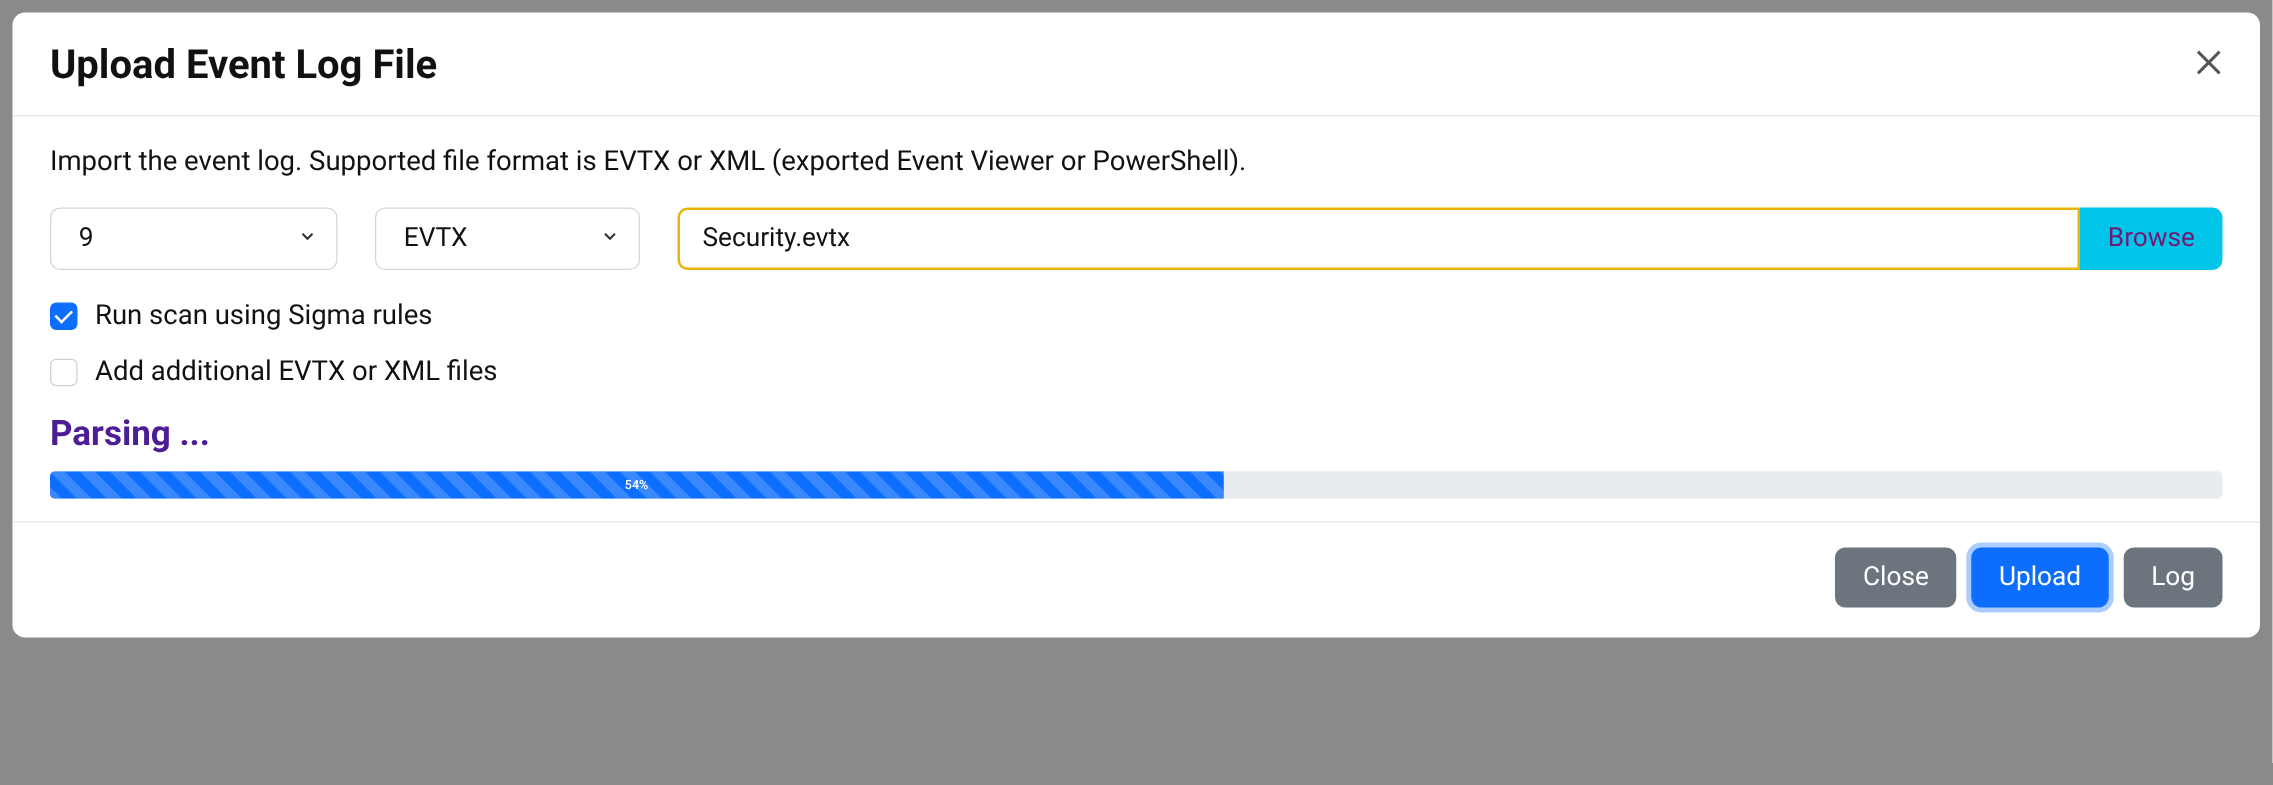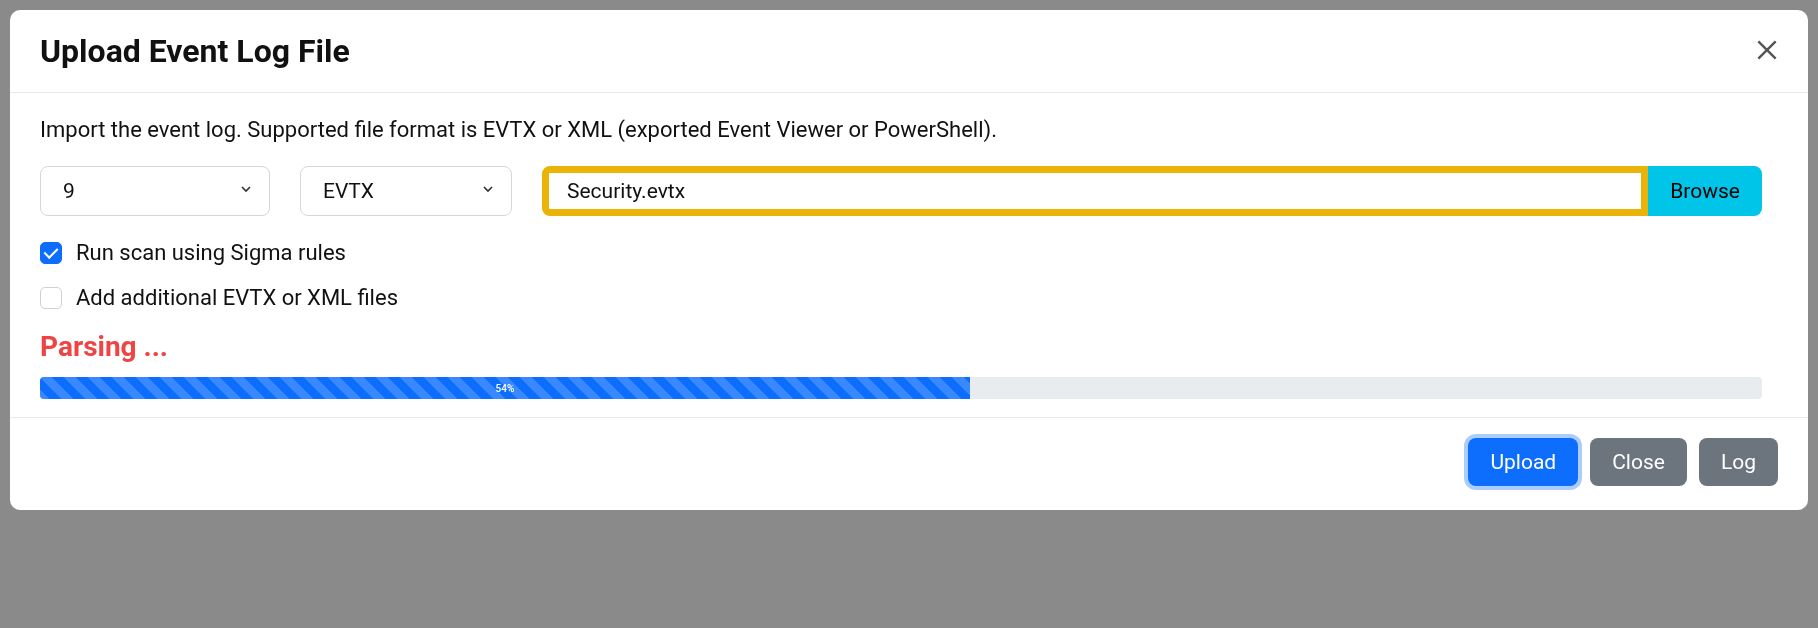--- a/index.html
+++ b/index.html
@@ -46,21 +46,21 @@
       align-items: center;
       justify-content: center;
     }
     .close-btn svg {
       width: 26px;
       height: 26px;
       stroke: #555;
       stroke-width: 2.2;
     }
     .modal-body {
-      padding: 24px 46px 18px 30px;
+      padding: 24px 30px 18px 30px;
     }
     .description {
       font-size: 22px;
       color: #111;
       margin-bottom: 24px;
     }
     .form-row {
       display: flex;
       gap: 30px;
       margin-bottom: 24px;
@@ -99,36 +99,36 @@
       stroke-width: 2.5;
       fill: none;
     }
     .file-input-group {
       display: flex;
       flex: 1;
       gap: 0;
     }
     .file-input {
       flex: 1;
-      border: 7px solid #eab308;
+      border: 2px solid #eab308;
       border-radius: 8px 0 0 8px;
       padding: 12px 18px;
       font-size: 21px;
       color: #111;
       height: 50px;
       font-family: inherit;
       outline: none;
     }
     .browse-btn {
       background: #00c4e8;
       border: none;
       border-radius: 0 8px 8px 0;
       padding: 0 22px;
       font-size: 21px;
-      color: #000000;
+      color: #701a75;
       font-weight: 400;
       cursor: pointer;
       height: 50px;
       font-family: inherit;
     }
     .checkbox-row {
       display: flex;
       align-items: center;
       gap: 14px;
       margin-bottom: 20px;
@@ -159,21 +159,21 @@
       transform: rotate(45deg);
     }
     .checkbox-label {
       font-size: 22px;
       color: #111;
       cursor: pointer;
     }
     .status-label {
       font-size: 28px;
       font-weight: 700;
-      color: #ef4444;
+      color: #4c1d95;
       margin-bottom: 14px;
       margin-top: 20px;
     }
     .progress-bar {
       width: 100%;
       height: 22px;
       background: #e9ecef;
       border-radius: 4px;
       overflow: hidden;
       position: relative;
@@ -282,17 +282,17 @@
     </div>
 
     <div class="status-label">Parsing ...</div>
 
     <div class="progress-bar">
       <div class="progress-fill" id="progress-fill" style="width: 54%;">54%</div>
     </div>
   </div>
 
   <div class="modal-footer">
+    <button class="btn btn-secondary">Close</button>
     <button class="btn btn-primary">Upload</button>
-    <button class="btn btn-secondary">Close</button>
     <button class="btn btn-secondary">Log</button>
   </div>
 </div>
 
 </body></html>

